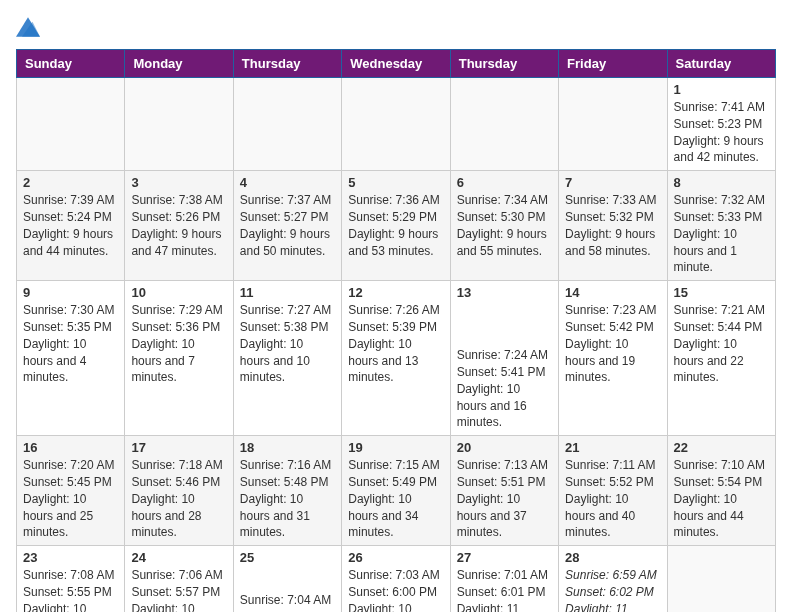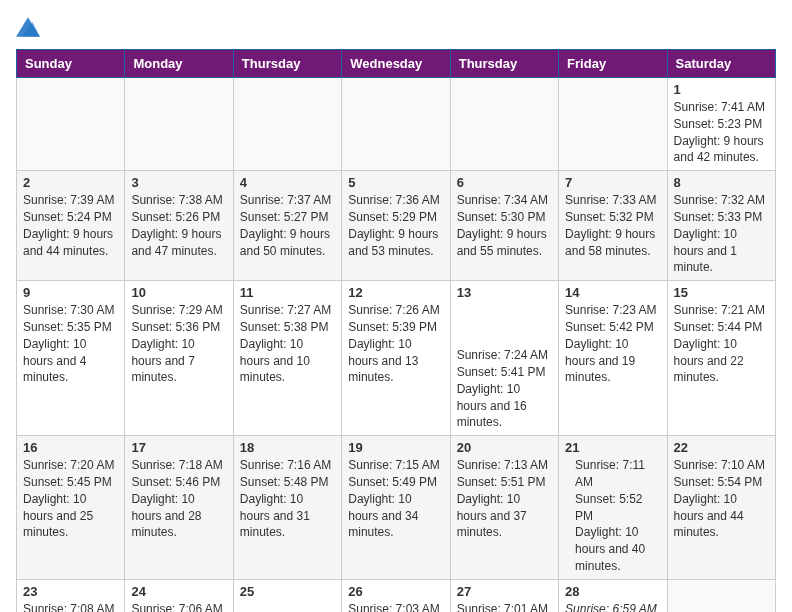--- a/index.html
+++ b/index.html
@@ -238,21 +238,21 @@
 Daylight: 10 hours and 34 minutes.</div>
         </td>
         <td>
           <div class="day-number">20</div>
           <div class="day-info" style="white-space: pre-line;">Sunrise: 7:13 AM
 Sunset: 5:51 PM
 Daylight: 10 hours and 37 minutes.</div>
         </td>
         <td>
           <div class="day-number">21</div>
-          <div class="day-info" style="white-space: pre-line; margin-left: 10px;">Sunrise: 7:11 AM
+          <div class="day-info" style="white-space: pre-line;">Sunrise: 7:11 AM
 Sunset: 5:52 PM
 Daylight: 10 hours and 40 minutes.</div>
         </td>
         <td>
           <div class="day-number">22</div>
           <div class="day-info" style="white-space: pre-line;">Sunrise: 7:10 AM
 Sunset: 5:54 PM
 Daylight: 10 hours and 44 minutes.</div>
         </td>
       </tr>

